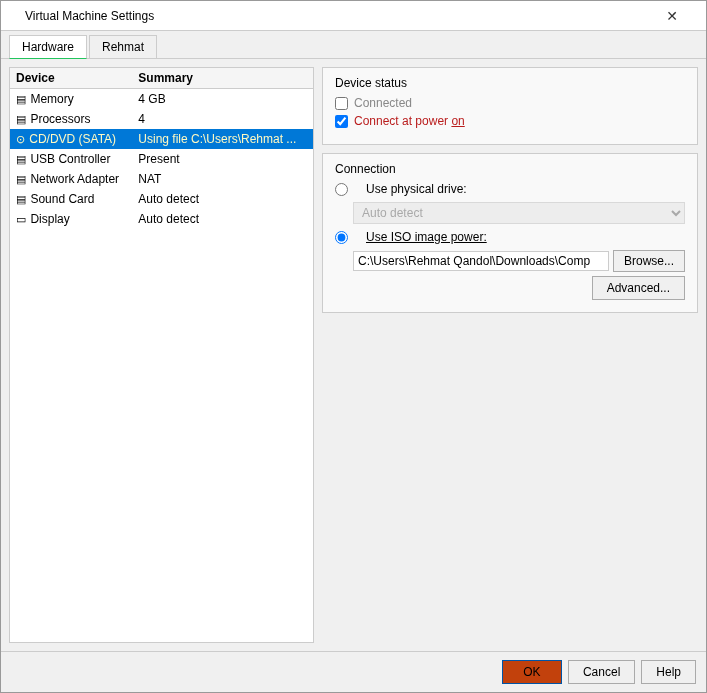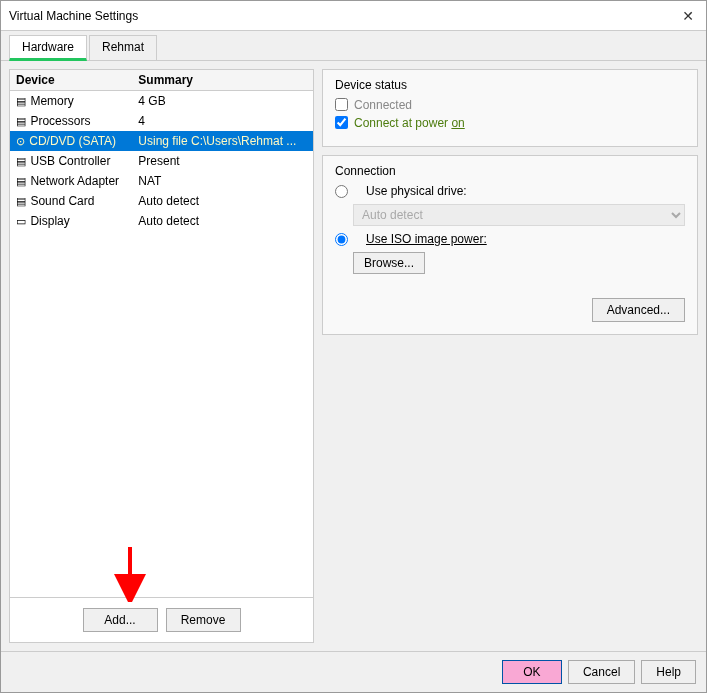--- a/index.html
+++ b/index.html
@@ -20,21 +20,21 @@
       box-shadow: 2px 2px 8px rgba(0,0,0,0.4);
       display: flex;
       flex-direction: column;
     }
     .title-bar {
       background: #fff;
       border-bottom: 1px solid #ccc;
       display: flex;
       align-items: center;
       justify-content: space-between;
-      padding: 6px 8px;
+      padding: 6px 24px;
       height: 30px;
     }
     .title-bar-title {
       font-size: 12px;
       color: #000;
     }
     .title-bar-close {
       font-size: 14px;
       cursor: pointer;
       color: #333;
@@ -54,21 +54,21 @@
       padding: 4px 12px;
       border: 1px solid #ccc;
       border-bottom: none;
       background: #f0f0f0;
       cursor: pointer;
       margin-right: 2px;
       font-size: 12px;
     }
     .tab.active {
       background: #fff;
-      border-bottom: 3px solid #22c55e;
+      border-bottom: 1px solid #22c55e;
       margin-bottom: -1px;
       z-index: 1;
     }
     .content {
       display: flex;
       flex: 1;
       padding: 8px;
       gap: 8px;
       overflow: hidden;
     }
@@ -127,31 +127,31 @@
       padding: 8px 12px 12px 12px;
     }
     .panel-group-title {
       font-size: 12px;
       font-weight: normal;
       margin-bottom: 6px;
       color: #000;
     }
     .checkbox-row {
       display: flex;
-      align-items: flex-start;
+      align-items: flex-end;
       gap: 6px;
       margin-bottom: 4px;
     }
     .checkbox-row input[type=checkbox] {
       width: 13px;
       height: 13px;
     }
     .checkbox-row label {
       font-size: 12px;
-      color: #4d7c0f;
+      color: #b91c1c;
     }
     .radio-row {
       display: flex;
       align-items: center;
       gap: 18px;
       margin-bottom: 6px;
     }
     .radio-row input[type=radio] {
       width: 13px;
       height: 13px;
@@ -197,34 +197,34 @@
     .btn-small {
       padding: 3px 10px;
       font-size: 12px;
       border: 1px solid #aaa;
       background: #f0f0f0;
       cursor: pointer;
     }
     .advanced-row {
       display: flex;
       justify-content: flex-end;
-      margin-top: 24px;
+      margin-top: 4px;
     }
     .footer {
       display: flex;
       justify-content: flex-end;
       padding: 8px 10px;
       gap: 6px;
       border-top: 1px solid #ccc;
     }
     .btn-ok {
       padding: 3px 20px;
       font-size: 12px;
       border: 1px solid #0054a6;
-      background: #f9a8d4;
+      background: #c2410c;
       cursor: pointer;
       min-width: 60px;
     }
     .btn-cancel {
       padding: 4px 14px;
       font-size: 12px;
       border: 1px solid #aaa;
       background: #f0f0f0;
       cursor: pointer;
     }
@@ -294,33 +294,20 @@
                 <td><span style="margin-right: 4px; font-size: 11px;">▤</span>Sound Card</td>
                 <td>Auto detect</td>
               </tr>
               <tr>
                 <td><span style="margin-right: 4px; font-size: 11px;">▭</span>Display</td>
                 <td>Auto detect</td>
               </tr>
             </tbody>
         </table>
       </div>
-      <div class="left-panel-buttons">
-
-        <svg class="arrow-svg" width="80" height="60" style="position:absolute;bottom:40px;left:100px;pointer-events:none;">
-          <defs>
-            <marker id="arrowhead" markerWidth="8" markerHeight="8" refX="4" refY="4" orient="auto">
-              <polygon points="0 0, 8 4, 0 8" fill="red"></polygon>
-            </marker>
-          </defs>
-          <line x1="20" y1="5" x2="20" y2="48" stroke="red" stroke-width="4" marker-end="url(#arrowhead)"></line>
-        </svg>
-        <button class="btn">Add...</button>
-        <button class="btn">Remove</button>
-      </div>
     </div>
 
     <div class="right-panel">
 
       <div class="panel-group">
         <div class="panel-group-title">Device status</div>
         <div class="checkbox-row">
           <input type="checkbox" id="chk-connected" style="">
           <label for="chk-connected" style="color:#888;">Connected</label>
         </div>
@@ -345,20 +332,21 @@
           </select>
         </div>
 
         <div class="radio-row">
           <input type="radio" name="conn" id="radio-iso" checked="" style="">
           <label for="radio-iso">
             <span style="text-decoration:underline;">Use ISO image power:</span>
           </label>
         </div>
         <div class="iso-row">
+          <input type="text" value="C:\Users\Rehmat Qandol\Downloads\Comp" style="flex: 1 1 0%; font-size: 12px; padding: 2px 4px; border: 1px solid rgb(204, 204, 204);">
           <button class="btn-small">Browse...</button>
         </div>
         <div class="advanced-row">
           <button class="btn">Advanced...</button>
         </div>
       </div>
     </div>
   </div>
 
   <div class="footer">

